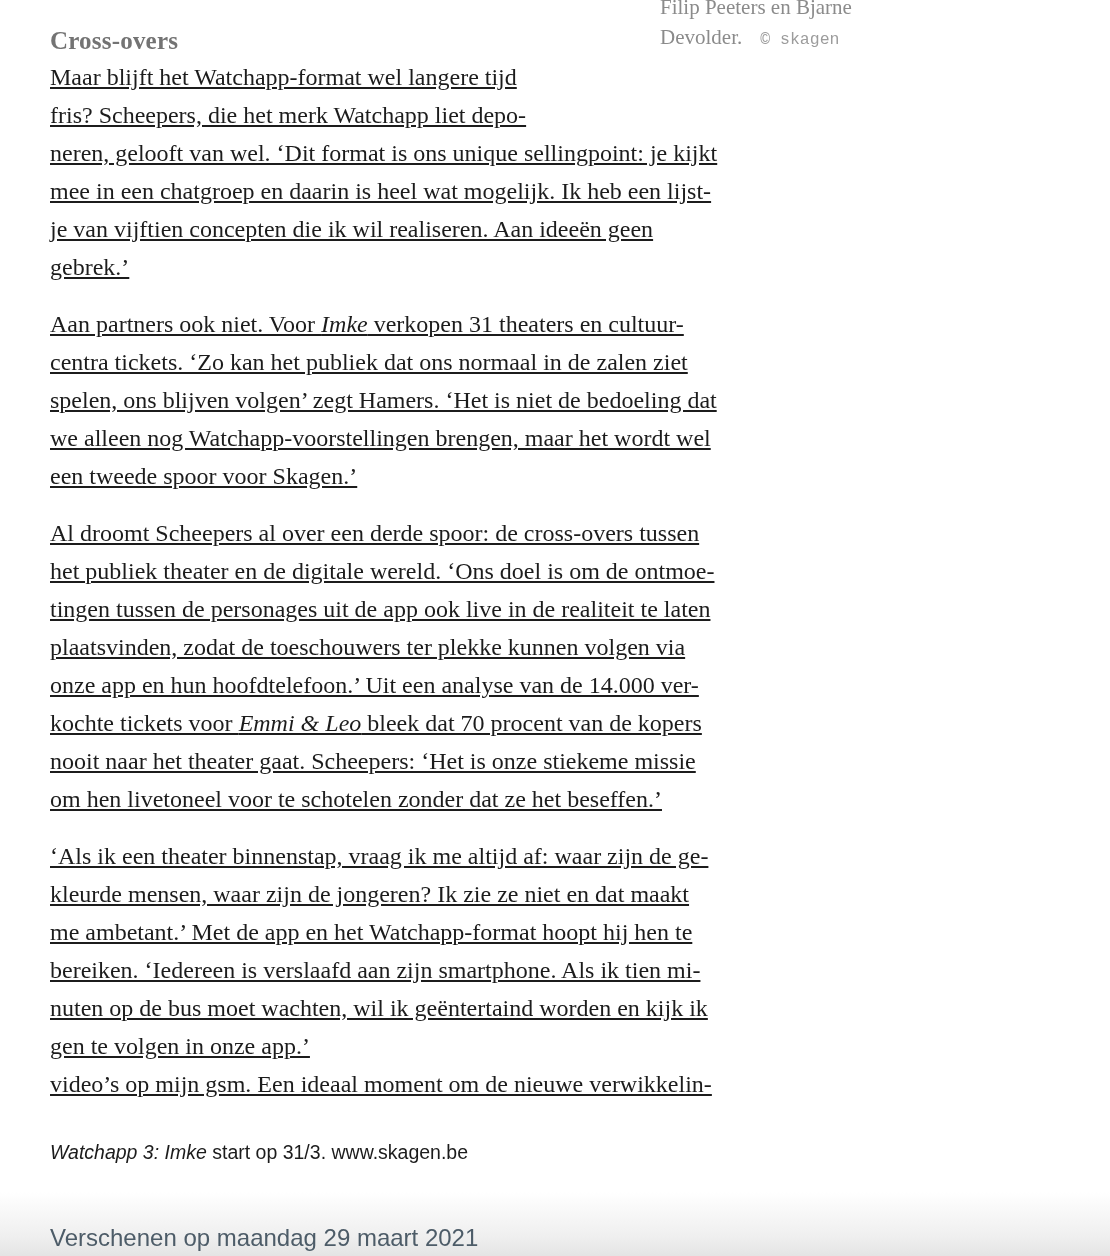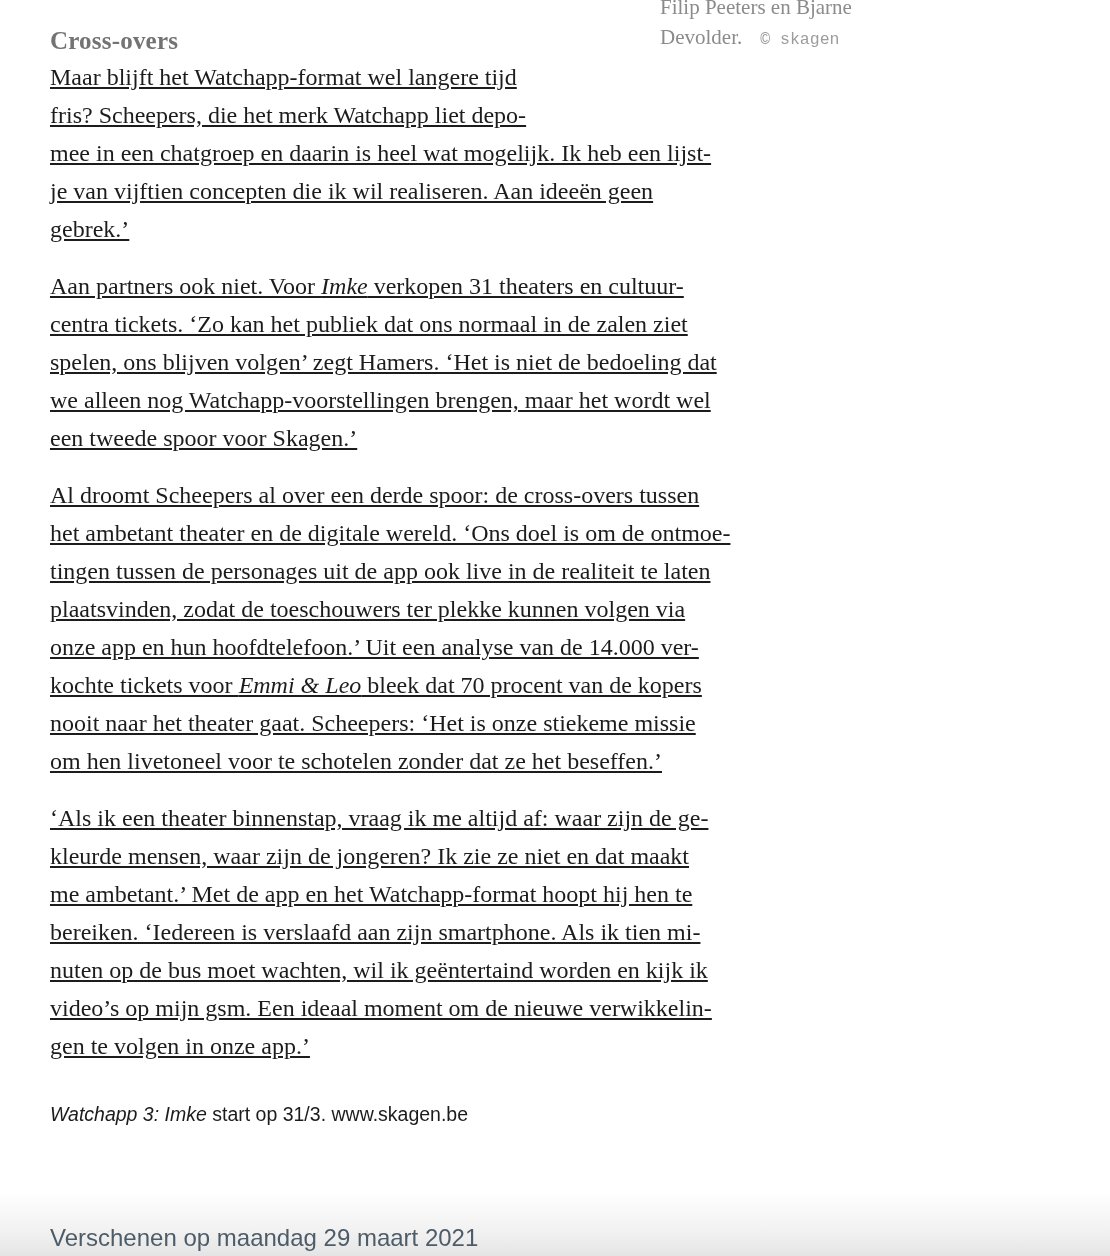--- a/index.html
+++ b/index.html
@@ -91,49 +91,50 @@
     <div>Filip Peeters en Bjarne</div>
     <div><span>Devolder.</span><span class="credit" style="color: rgb(156, 156, 156);">© skagen</span></div>
   </figure>
 
   <article class="article">
     <h2>Cross-overs</h2>
     <div id="article-body">
         <div class="para">
           <div class="bline">Maar blijft het Watchapp-format wel langere tijd</div>
           <div class="bline">fris? Scheepers, die het merk Watchapp liet depo-</div>
+          <div class="bline">neren, gelooft van wel. ‘Dit format is ons unique sellingpoint: je kijkt</div>
           <div class="bline">mee in een chatgroep en daarin is heel wat mogelijk. Ik heb een lijst-</div>
           <div class="bline">je van vijftien concepten die ik wil realiseren. Aan ideeën geen</div>
           <div class="bline">gebrek.’</div>
         </div>
         <div class="para">
           <div class="bline">Aan partners ook niet. Voor <em>Imke</em> verkopen 31 theaters en cultuur-</div>
           <div class="bline">centra tickets. ‘Zo kan het publiek dat ons normaal in de zalen ziet</div>
           <div class="bline">spelen, ons blijven volgen’ zegt Hamers. ‘Het is niet de bedoeling dat</div>
           <div class="bline">we alleen nog Watchapp-voorstellingen brengen, maar het wordt wel</div>
           <div class="bline">een tweede spoor voor Skagen.’</div>
         </div>
         <div class="para">
           <div class="bline">Al droomt Scheepers al over een derde spoor: de cross-overs tussen</div>
-          <div class="bline">het ambetant theater en de digitale wereld. ‘Ons doel is om de ontmoe-</div>
+          <div class="bline">het publiek theater en de digitale wereld. ‘Ons doel is om de ontmoe-</div>
           <div class="bline">tingen tussen de personages uit de app ook live in de realiteit te laten</div>
           <div class="bline">plaatsvinden, zodat de toeschouwers ter plekke kunnen volgen via</div>
           <div class="bline">onze app en hun hoofdtelefoon.’ Uit een analyse van de 14.000 ver-</div>
           <div class="bline">kochte tickets voor <em>Emmi &amp; Leo</em> bleek dat 70 procent van de kopers</div>
           <div class="bline">nooit naar het theater gaat. Scheepers: ‘Het is onze stiekeme missie</div>
           <div class="bline">om hen livetoneel voor te schotelen zonder dat ze het beseffen.’</div>
         </div>
         <div class="para">
           <div class="bline">‘Als ik een theater binnenstap, vraag ik me altijd af: waar zijn de ge-</div>
           <div class="bline">kleurde mensen, waar zijn de jongeren? Ik zie ze niet en dat maakt</div>
           <div class="bline">me ambetant.’ Met de app en het Watchapp-format hoopt hij hen te</div>
           <div class="bline">bereiken. ‘Iedereen is verslaafd aan zijn smartphone. Als ik tien mi-</div>
           <div class="bline">nuten op de bus moet wachten, wil ik geëntertaind worden en kijk ik</div>
+          <div class="bline">gen te volgen in onze app.’</div>
           <div class="bline">video’s op mijn gsm. Een ideaal moment om de nieuwe verwikkelin-</div>
-          <div class="bline">gen te volgen in onze app.’</div>
         </div>
       </div>
     <p class="note"><span id="note-rich"><em>Watchapp 3: Imke</em> start op 31/3. www.skagen.be</span></p>
   </article>
 
   <div class="published-bar">
     <span style="color: rgb(77, 92, 104); margin-top: 44px;">Verschenen op maandag 29 maart 2021</span>
   </div>
 
 </div>

